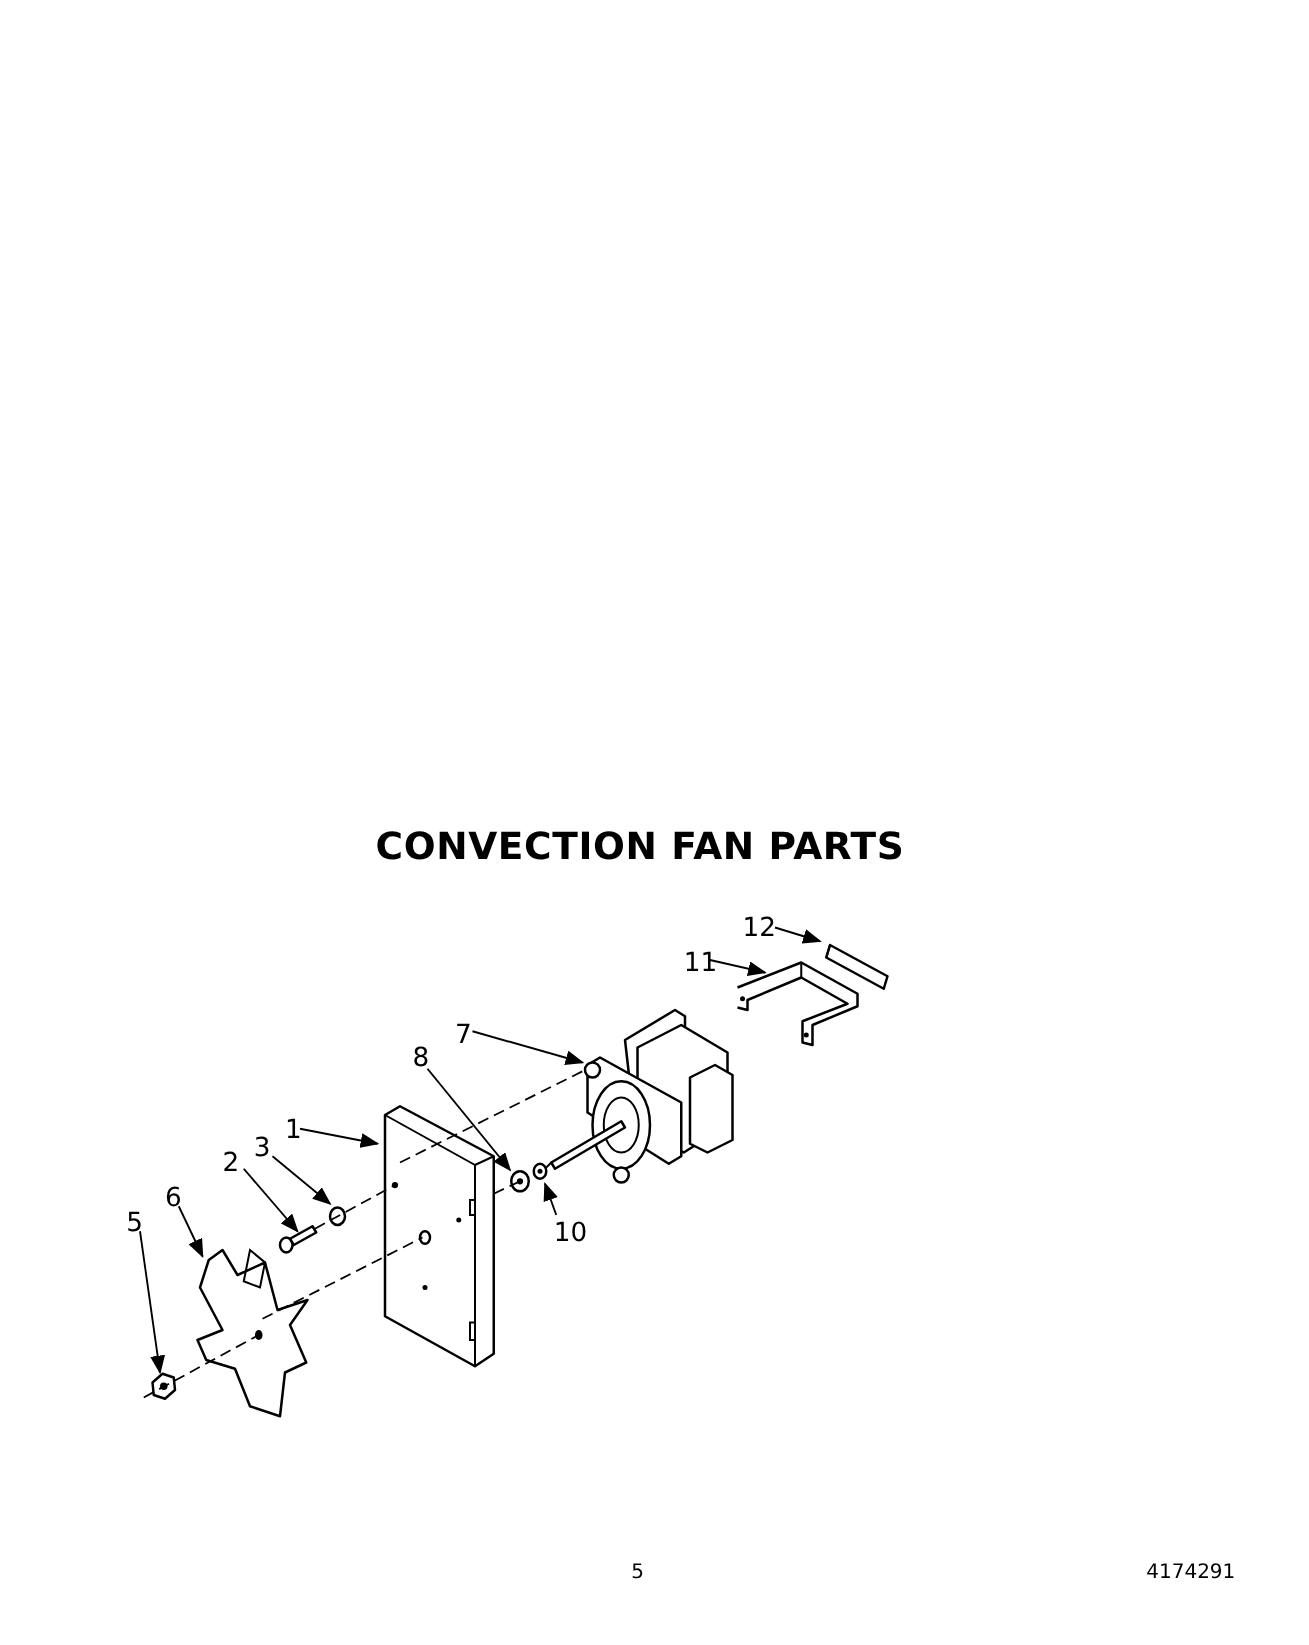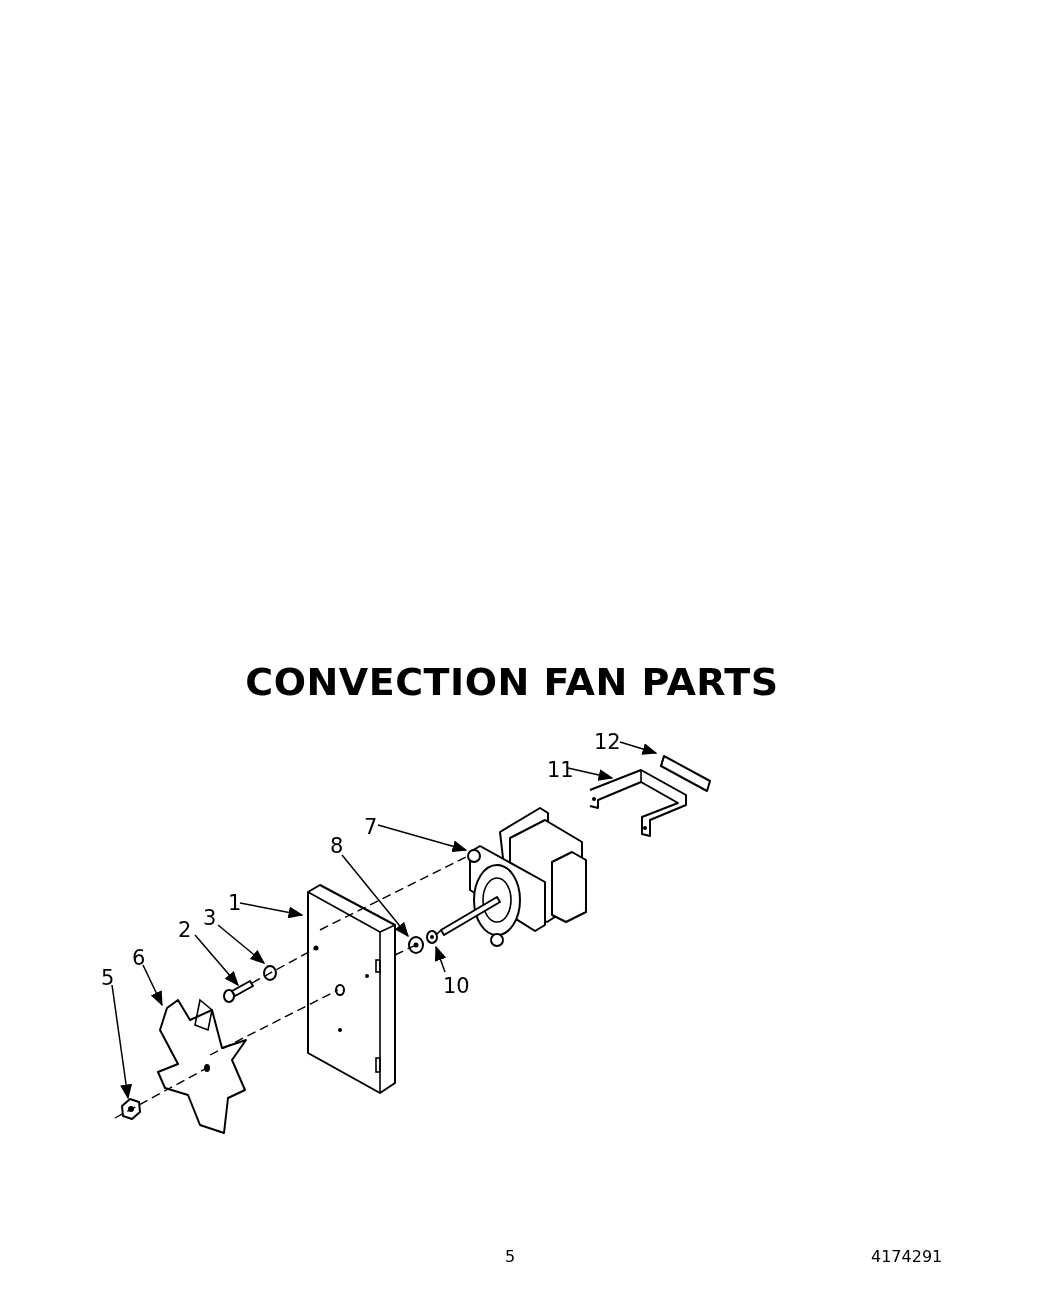--- a/index.html
+++ b/index.html
@@ -1,21 +1,21 @@
 <!DOCTYPE html>
 <html><head>
   <meta charset="utf-8">
   <style>
     html, body { margin: 0; padding: 0; background: #ffffff; }
     body { width: 1047px; height: 1316px; position: relative; overflow: hidden; font-family: "DejaVu Sans", sans-serif; color: #000; }
-    .title { position: absolute; left: 0; top: 660px; width: 1024px; text-align: center; font-size: 38px; font-weight: bold; letter-spacing: 0.5px; }
+    .title { position: absolute; left: 0; top: 660px; width: 1024px; text-align: center; font-size: 30px; font-weight: bold; letter-spacing: 0.5px; }
     .diagram { position: absolute; left: 0; top: 0; width: 1047px; height: 1316px; }
     .lbl { font-family: "DejaVu Sans", sans-serif; font-size: 21px; fill: #000; }
     .footer-page { position: absolute; left: 505px; top: 1247px; font-size: 16px; }
-    .footer-doc { position: absolute; left: 871px; top: 1247px; font-size: 16px; }
+    .footer-doc { position: absolute; left: 917px; top: 1247px; font-size: 16px; }
     .part { fill: #fff; stroke: #000; stroke-width: 2; stroke-linejoin: round; }
     .thin { fill: none; stroke: #000; stroke-width: 1.6; }
     .dash { fill: none; stroke: #000; stroke-width: 1.4; stroke-dasharray: 9 5; }
     .leader { fill: none; stroke: #000; stroke-width: 1.5; }
   </style>
 </head>
 <body>
 
 <div class="title">CONVECTION FAN PARTS</div>
 

